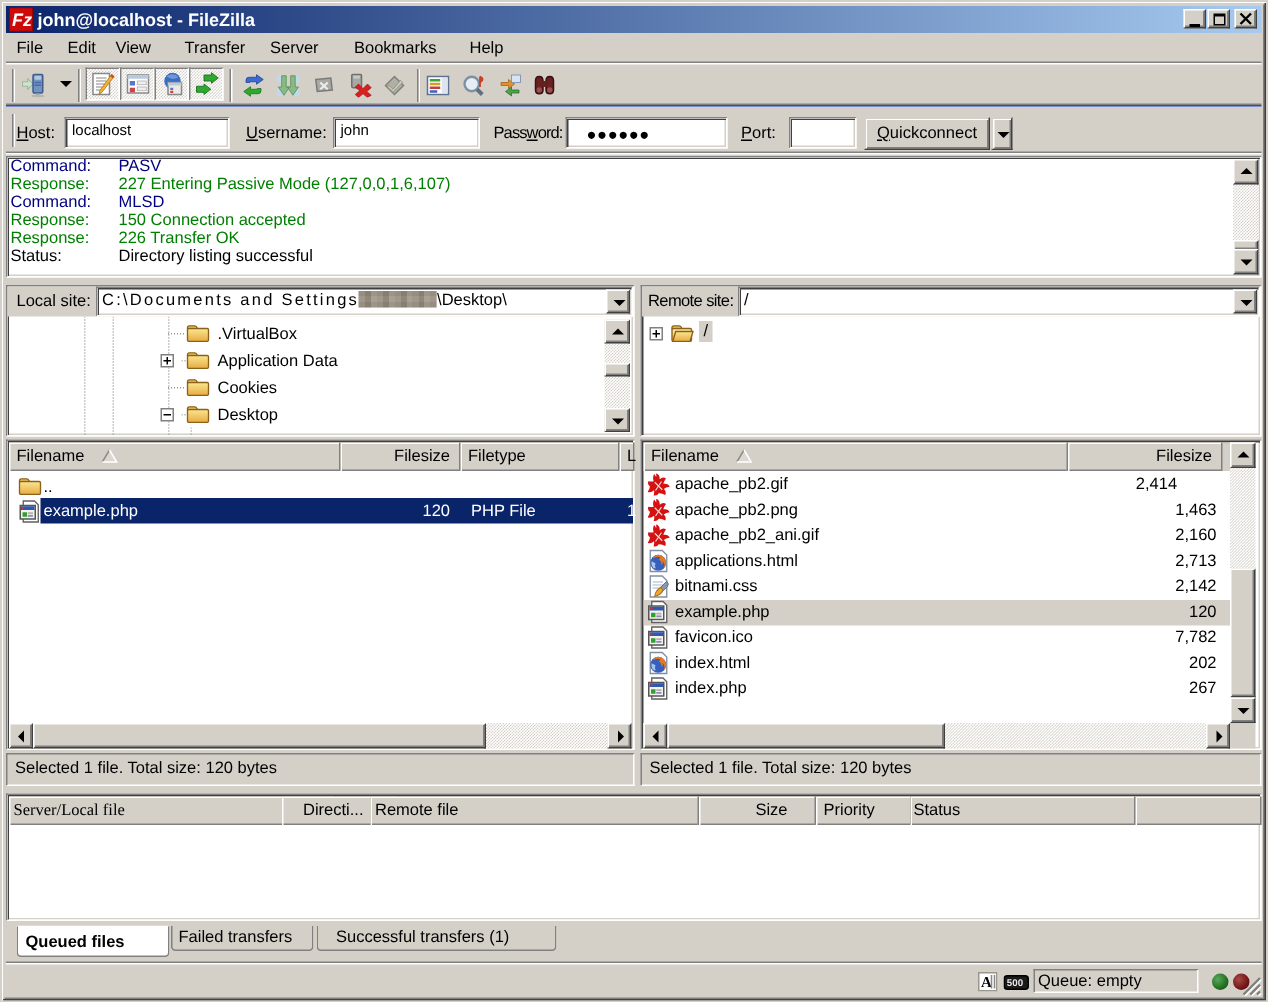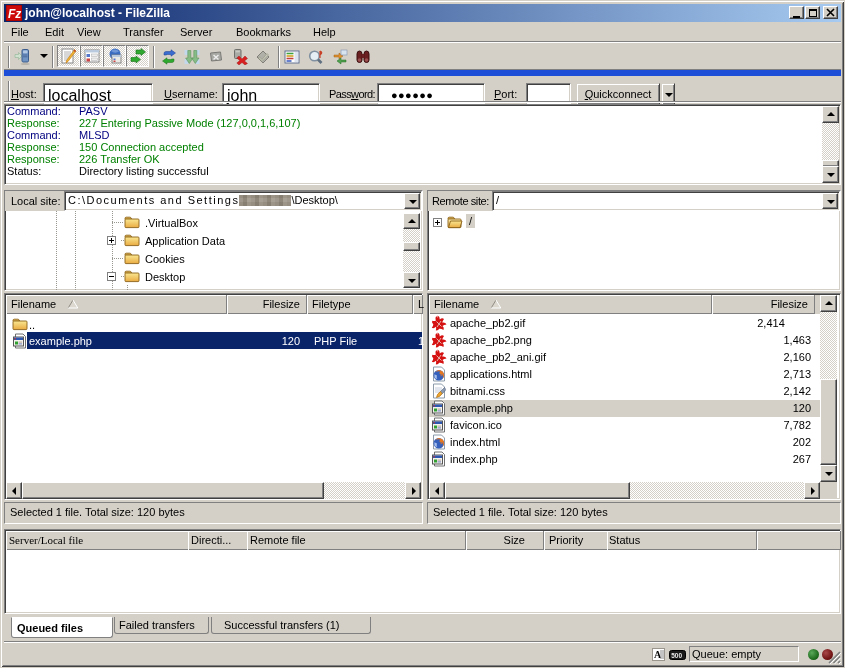--- a/index.html
+++ b/index.html
@@ -45,26 +45,26 @@
 .ticon { position:absolute; top:7px; width:16px; height:16px; }
 .toggle { position:absolute; top:3px; width:23px; height:22px;
   border:1px solid; border-color:#808080 #fff #fff #808080;
   background-color:#fff;
   background-image: linear-gradient(45deg,#d4d0c8 25%,transparent 25%,transparent 75%,#d4d0c8 75%),
     linear-gradient(45deg,#d4d0c8 25%,transparent 25%,transparent 75%,#d4d0c8 75%);
   background-size:2px 2px; background-position:0 0,1px 1px; }
 .toggle svg { position:absolute; left:3px; top:2px; }
 
 #qcbar { left:4px; top:70px; width:837px; height:31px;
-  border-top:6px solid #1d4ed8; }
+  border-top:1px solid #1d4ed8; }
 .qclabel { position:absolute; top:12px; }
 .qcinput { position:absolute; top:7px; height:21px; background:#fff;
   border:1px solid; border-color:#808080 #fff #fff #808080;
   box-shadow: inset 1px 1px 0 #404040, inset -1px -1px 0 #d4d0c8;
-  font-size:16px; padding:3px 0 0 4px; }
+  font-size:10px; padding:3px 0 0 4px; }
 #qcgroove { left:4px; top:101px; width:837px; height:2px;
   border-top:1px solid #808080; border-bottom:1px solid #fff; }
 
 #log { left:4px; top:104px; width:837px; height:81px; background:#fff; }
 .logline { position:absolute; left:2px; white-space:pre; }
 .logline span { position:absolute; left:72px; width:600px; }
 
 .sb-btn { position:absolute; background:#d4d0c8; border:1px solid; border-color:#fff #404040 #404040 #fff;
   box-shadow: inset -1px -1px 0 #808080; }
 .arr { position:absolute; width:0; height:0; }
@@ -527,21 +527,21 @@
   </div>
   <div class="abs" style="left:392px;top:188px;width:17px;height:17px;background:#d4d0c8;"></div>
 </div>
 
 <div id="lstatus" class="abs" style="left:4px;top:502px;width:419px;height:22px;border:1px solid;border-color:#808080 #fff #fff #808080;padding:3px 0 0 5px;">Selected 1 file. Total size: 120 bytes</div>
 <div id="rstatus" class="abs" style="left:427px;top:502px;width:414px;height:22px;border:1px solid;border-color:#808080 #fff #fff #808080;padding:3px 0 0 5px;">Selected 1 file. Total size: 120 bytes</div>
 
 <div id="queue" class="abs sunken" style="left:4px;top:529px;width:837px;height:85px;background:#fff;">
   <div class="hrow">
     <div class="hcell" style="left:0;width:218px;padding-left:3px;font-family:Liberation Serif, serif;">Server/Local file</div>
-    <div class="hcell" style="left:182px;width:78px;padding-left:3px;">Directi...</div>
+    <div class="hcell" style="left:182px;width:78px;padding-left:14px;">Directi...</div>
     <div class="hcell" style="left:241px;width:219px;padding-left:3px;">Remote file</div>
     <div class="hcell" style="left:460px;width:78px;text-align:right;padding-right:18px;">Size</div>
     <div class="hcell" style="left:538px;width:64px;">Priority</div>
     <div class="hcell" style="left:601px;width:150px;padding-left:2px;">Status</div>
     <div class="hcell" style="left:751px;width:84px;"></div>
   </div>
 </div>
 
 <div id="tabs" class="abs" style="left:4px;top:616px;width:837px;height:24px;">
   <div class="abs" style="left:7px;top:1px;width:102px;height:21px;background:#fff;border:1px solid #808080;border-top:1px solid #fff;border-radius:0 0 3px 3px;box-shadow:inset 1px 0 0 #fff;z-index:2;padding-left:16px;">

